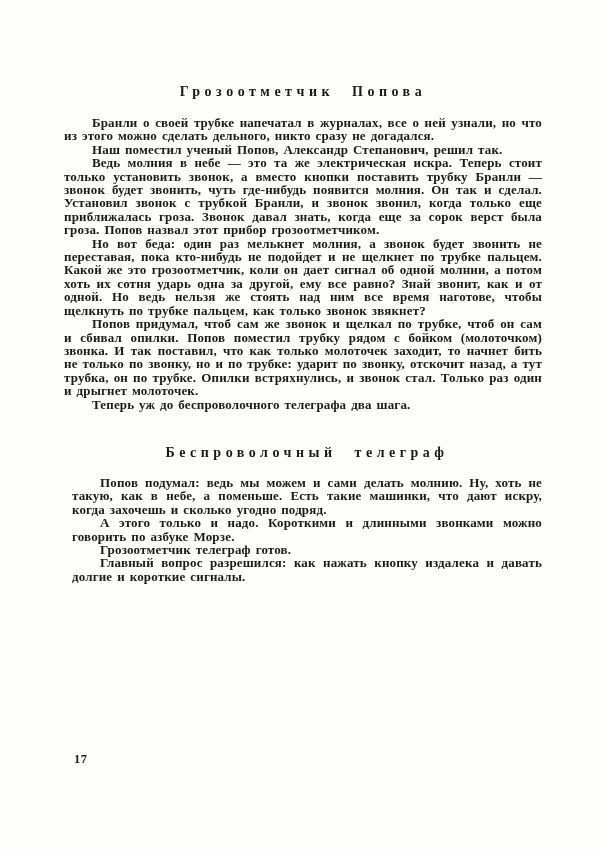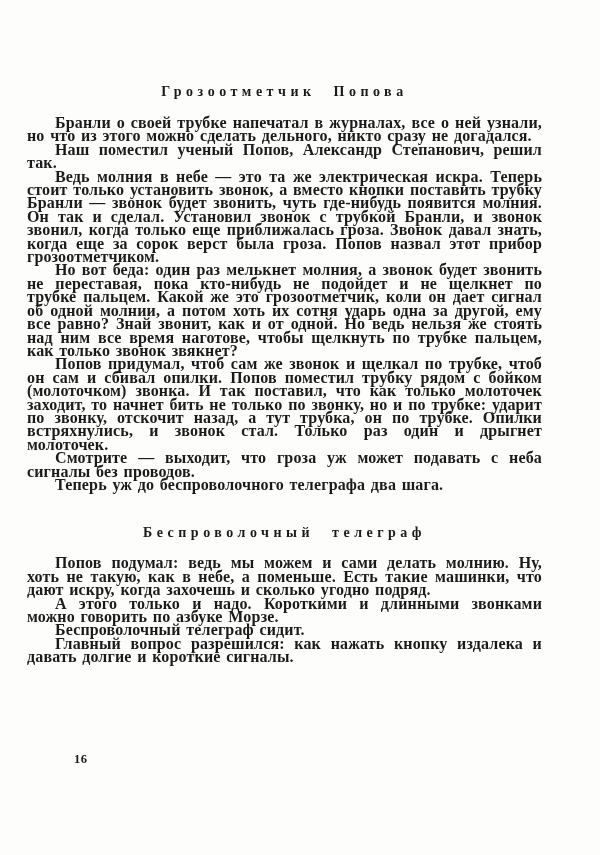--- a/index.html
+++ b/index.html
@@ -9,41 +9,42 @@
   }
   .page {
     position: relative;
     width: 600px;
     height: 855px;
     background: #fdfdfc;
     color: #1b1b1b;
     font-family: "Liberation Serif", "DejaVu Serif", serif;
     font-weight: bold;
     box-sizing: border-box;
-    padding: 84px 58px 0 27px;
+    padding: 84px 58px 0 64px;
     overflow: hidden;
   }
   .chapter-title {
     font-size: 14px;
     font-weight: bold;
     text-align: center;
     letter-spacing: 4.5px;
     word-spacing: 10px;
     white-space: nowrap;
     margin: 0 0 16px 0;
   }
   .chapter-2 {
     margin-top: 34px;
+    margin-left: 8px;
   }
   .chapter-2 .chapter-title {
     margin-bottom: 15px;
   }
   .para {
     margin: 0;
-    font-size: 16px;
+    font-size: 13px;
     line-height: 13.4px;
     text-align: justify;
     text-indent: 28px;
     letter-spacing: 0.15px;
     word-spacing: 1.5px;
   }
   .page-number {
     position: absolute;
     left: 74px;
     top: 752px;
@@ -57,27 +58,26 @@
 
 <div class="page">
 
   <section class="chapter">
     <h1 class="chapter-title">Грозоотметчик Попова</h1>
     <p class="para">Бранли о своей трубке напечатал в журналах, все о ней узнали, но что из этого можно сделать дельного, никто сразу не догадался.</p>
     <p class="para">Наш поместил ученый Попов, Александр Степанович, решил так.</p>
     <p class="para">Ведь молния в небе — это та же электрическая искра. Теперь стоит только установить звонок, а вместо кнопки поставить трубку Бранли — звонок будет звонить, чуть где-нибудь появится молния. Он так и сделал. Установил звонок с трубкой Бранли, и звонок звонил, когда только еще приближалась гроза. Звонок давал знать, когда еще за сорок верст была гроза. Попов назвал этот прибор грозоотметчиком.</p>
     <p class="para">Но вот беда: один раз мелькнет молния, а звонок будет звонить не переставая, пока кто-нибудь не подойдет и не щелкнет по трубке пальцем. Какой же это грозоотметчик, коли он дает сигнал об одной молнии, а потом хоть их сотня ударь одна за другой, ему все равно? Знай звонит, как и от одной. Но ведь нельзя же стоять над ним все время наготове, чтобы щелкнуть по трубке пальцем, как только звонок звякнет?</p>
     <p class="para">Попов придумал, чтоб сам же звонок и щелкал по трубке, чтоб он сам и сбивал опилки. Попов поместил трубку рядом с бойком (молоточком) звонка. И так поставил, что как только молоточек заходит, то начнет бить не только по звонку, но и по трубке: ударит по звонку, отскочит назад, а тут трубка, он по трубке. Опилки встряхнулись, и звонок стал. Только раз один и дрыгнет молоточек.</p>
-    <p class="para">Смотрите — выходит, что гроза уж может подавать с неба сигналы без проводов.</p>
     <p class="para">Теперь уж до беспроволочного телеграфа два шага.</p>
   </section>
 
   <section class="chapter chapter-2">
     <h2 class="chapter-title">Беспроволочный телеграф</h2>
     <p class="para">Попов подумал: ведь мы можем и сами делать молнию. Ну, хоть не такую, как в небе, а поменьше. Есть такие машинки, что дают искру, когда захочешь и сколько угодно подряд.</p>
     <p class="para">А этого только и надо. Короткими и длинными звонками можно говорить по азбуке Морзе.</p>
-    <p class="para">Беспроволочный телеграф сидит.</p>
+    <p class="para">Грозоотметчик телеграф готов.</p>
     <p class="para">Главный вопрос разрешился: как нажать кнопку издалека и давать долгие и короткие сигналы.</p>
   </section>
 
-  <div class="page-number">16</div>
+  <div class="page-number">17</div>
 
 </div>
 
 </body></html>

